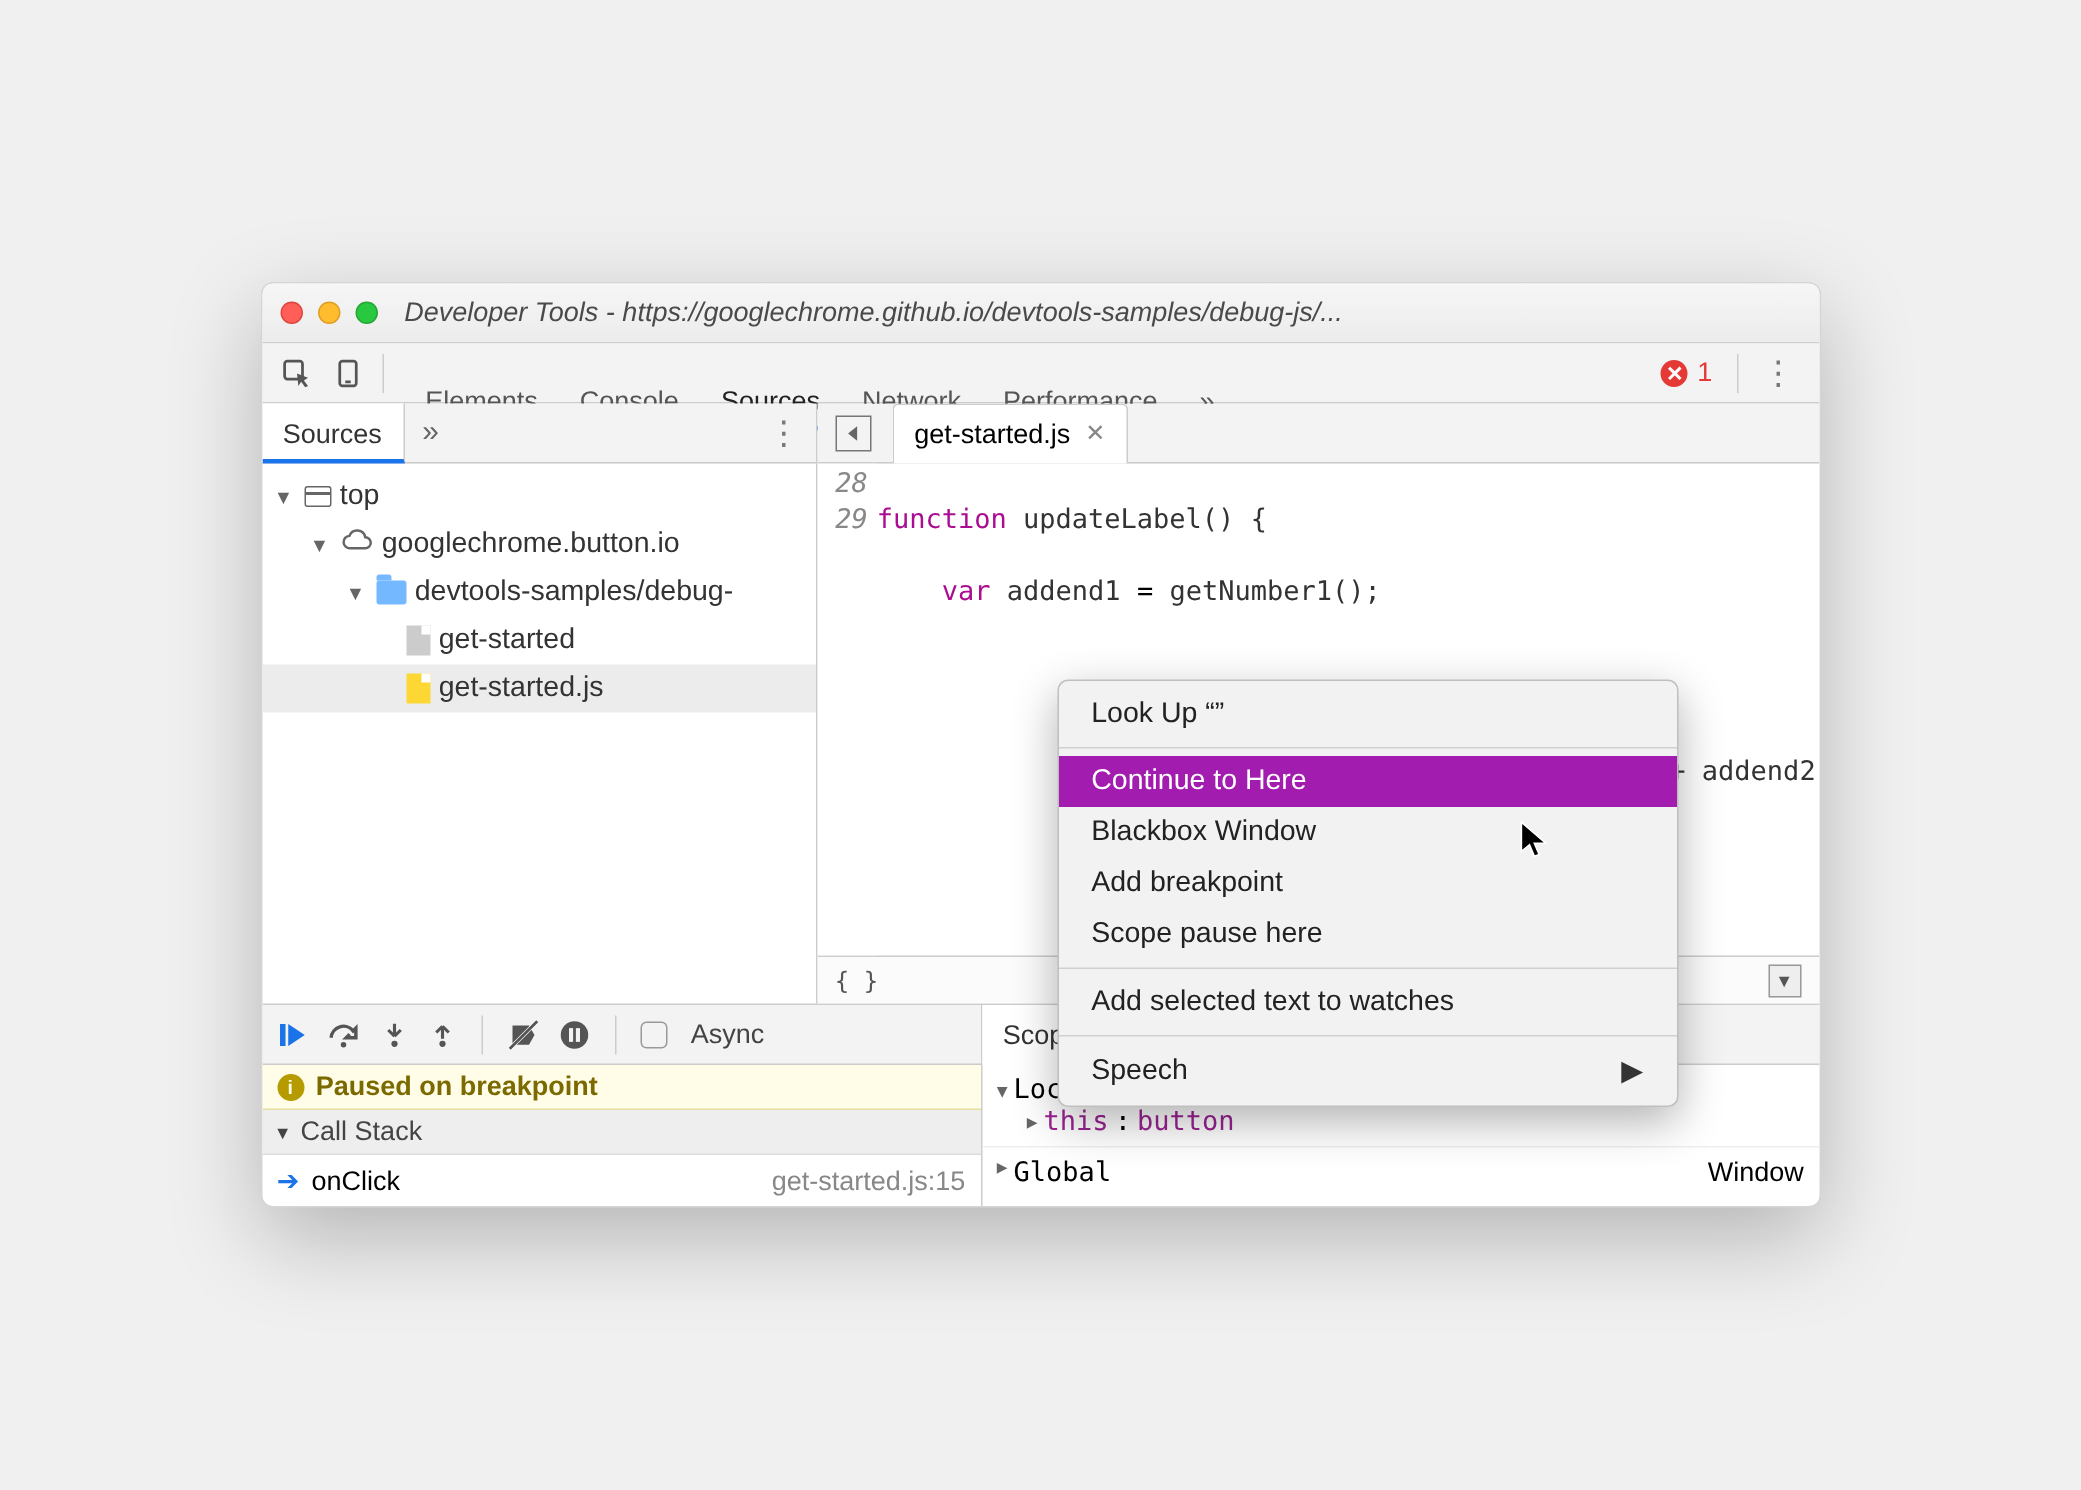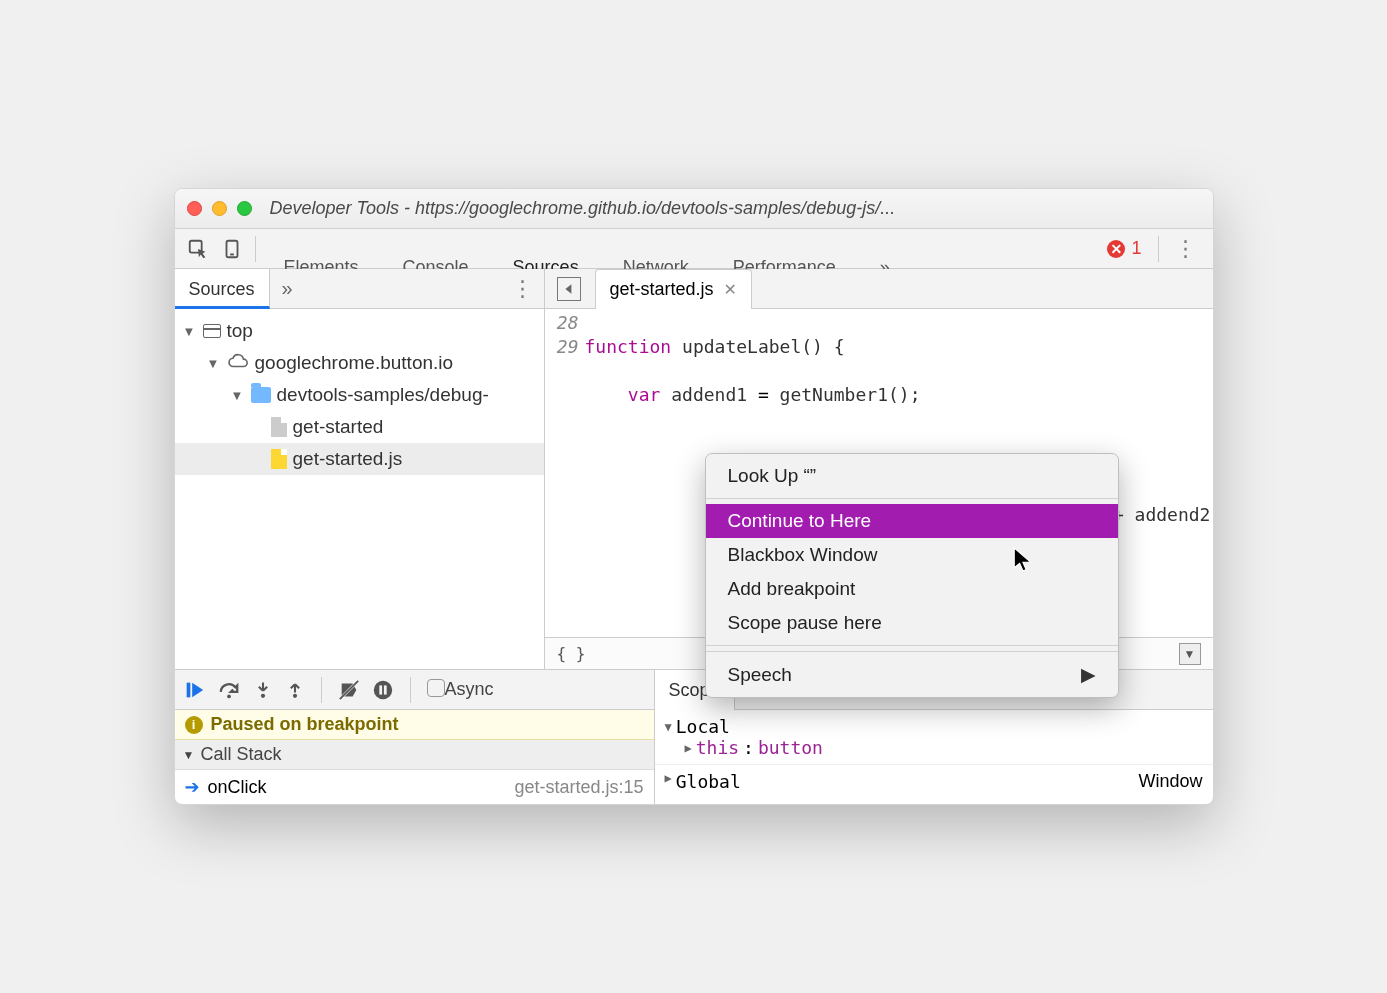--- a/index.html
+++ b/index.html
@@ -40,21 +40,21 @@
     background:#f3f3f3;
     display:flex;
     align-items:center;
     border-bottom:1px solid #ccc;
     font-size:18px;
     color:#555;
     padding: 0 6px;
   }
   .tabs-header .iconbtn { width:34px; height:34px; display:flex; align-items:center; justify-content:center; color:#555; }
   .tabs-header .sep { width:1px; height:26px; background:#ccc; margin:0 6px; }
-  .main-tabs { display:flex; gap:16px; margin-left:8px;margin-top:36px; }
+  .main-tabs { display:flex; gap:0; margin-left:8px;margin-top:36px; }
   .main-tab { padding: 0 14px; height:40px; line-height:40px; cursor:pointer;}
   .main-tab.active { color:#222; border-bottom:3px solid #1a73e8; }
   .spacer { flex:1; }
   .errbadge { display:flex; align-items:center; gap:6px; color:#e53935; font-size:18px; margin-right:10px;}
   .errbadge .circ{ width:18px; height:18px; border-radius:50%; background:#e53935; display:flex; align-items:center; justify-content:center; color:#fff; font-size:14px; font-weight:bold;}
   .kebab { font-size:22px; color:#777; padding:0 10px; }
 
   .body-row { display:flex; height:400px; }
   .sidebar { width:370px; border-right:1px solid #ccc; display:flex; flex-direction:column; }
   .sidebar-header { height:40px; border-bottom:1px solid #ccc; display:flex; align-items:center; background:#f3f3f3; }
@@ -89,21 +89,21 @@
   .codefooter .brace { font-family:Menlo,monospace; color:#555;}
   .corner-btn { margin-left:auto; width:22px; height:22px; border:1px solid #999; background:#eee; display:flex; align-items:center; justify-content:center; color:#555; font-size:12px;}
 
   .debug-row { display:flex; border-top:1px solid #ccc;}
   .debug-left { width:480px; border-right:1px solid #ccc; }
   .debug-right { flex:1; }
   .dbg-toolbar { height:40px; background:#f3f3f3; border-bottom:1px solid #ccc; display:flex; align-items:center; padding:0 8px; gap:12px;}
   .dbg-toolbar .iconsvg { color:#555; display:flex; align-items:center;}
   .dbg-toolbar .resume { color:#1a73e8;}
   .dbg-toolbar .vsep{ width:1px; height:26px; background:#ccc; margin:0 4px;}
-  .async { display:flex; gap:0; color:#444; font-size:18px;}
+  .async { display:flex; align-items:center; gap:16px; color:#444; font-size:18px;}
   .async .cb { width:18px; height:18px; border:1.5px solid #999; border-radius:4px;}
   .pause-banner { background:#fffde7; color:#7a6a00; font-size:18px; font-weight:600; padding:4px 10px; border-bottom:1px solid #e6dfa0; display:flex; align-items:center; gap:8px;}
   .info-icon{ width:18px; height:18px; border-radius:50%; background:#b59b00; color:#fffde7; display:flex; align-items:center; justify-content:center; font-size:13px; font-weight:bold;}
   .section-head { background:#eee; border-bottom:1px solid #ddd; padding:4px 8px; font-size:18px; color:#444; display:flex; align-items:center; gap:6px;}
   .stack-row { display:flex; align-items:center; padding:6px 10px; font-size:18px;}
   .stack-row .arrow-icon{ color:#1a73e8; margin-right:8px;}
   .stack-row .loc { margin-left:auto; color:#888;}
   .scope-tabs { height:40px; background:#f3f3f3; border-bottom:1px solid #ccc; display:flex; align-items:center;}
   .scope-tab { padding:0 14px; height:40px; line-height:40px; font-size:18px; color:#333;}
   .scope-tab.active { background:#fff; border-right:1px solid #ccc;}
@@ -351,20 +351,23 @@
     <div class="ctx-item">
         <span>Blackbox Window</span>
       </div>
     <div class="ctx-item">
         <span>Add breakpoint</span>
       </div>
     <div class="ctx-item">
         <span>Scope pause here</span>
       </div>
     <div class="ctx-sep"></div>
+    <div class="ctx-item">
+        <span>Add selected text to watches</span>
+      </div>
     <div class="ctx-sep"></div>
     <div class="ctx-item">
         <span>Speech</span>
         <span class="sub">▶</span>
       </div>
   </div>
 
   <svg class="cursor" width="22" height="26" viewBox="0 0 20 24">
     <path d="M1 1l0 18 5-4 3 7 3-1-3-7 7 0z" fill="#000" stroke="#fff" stroke-width="1"></path>
   </svg>

